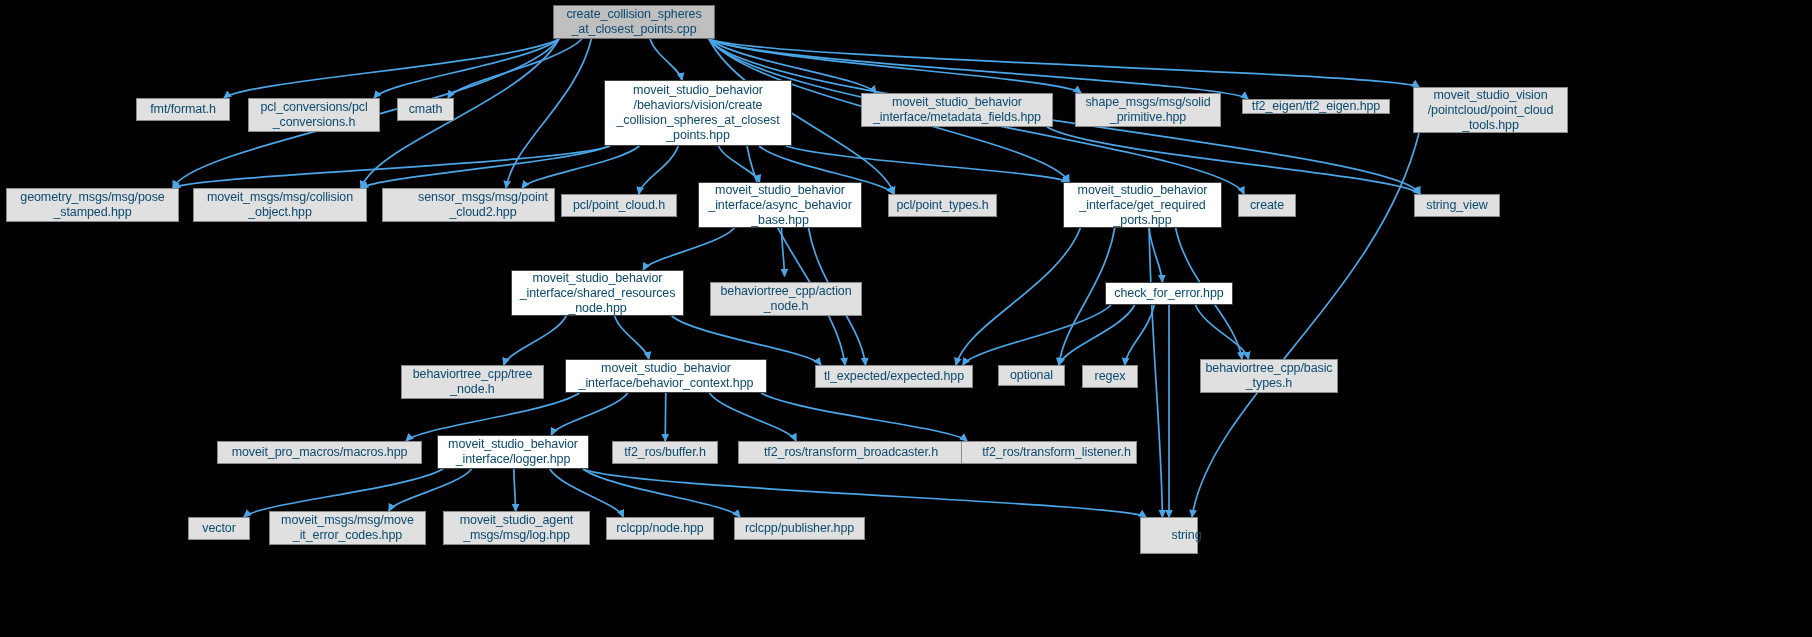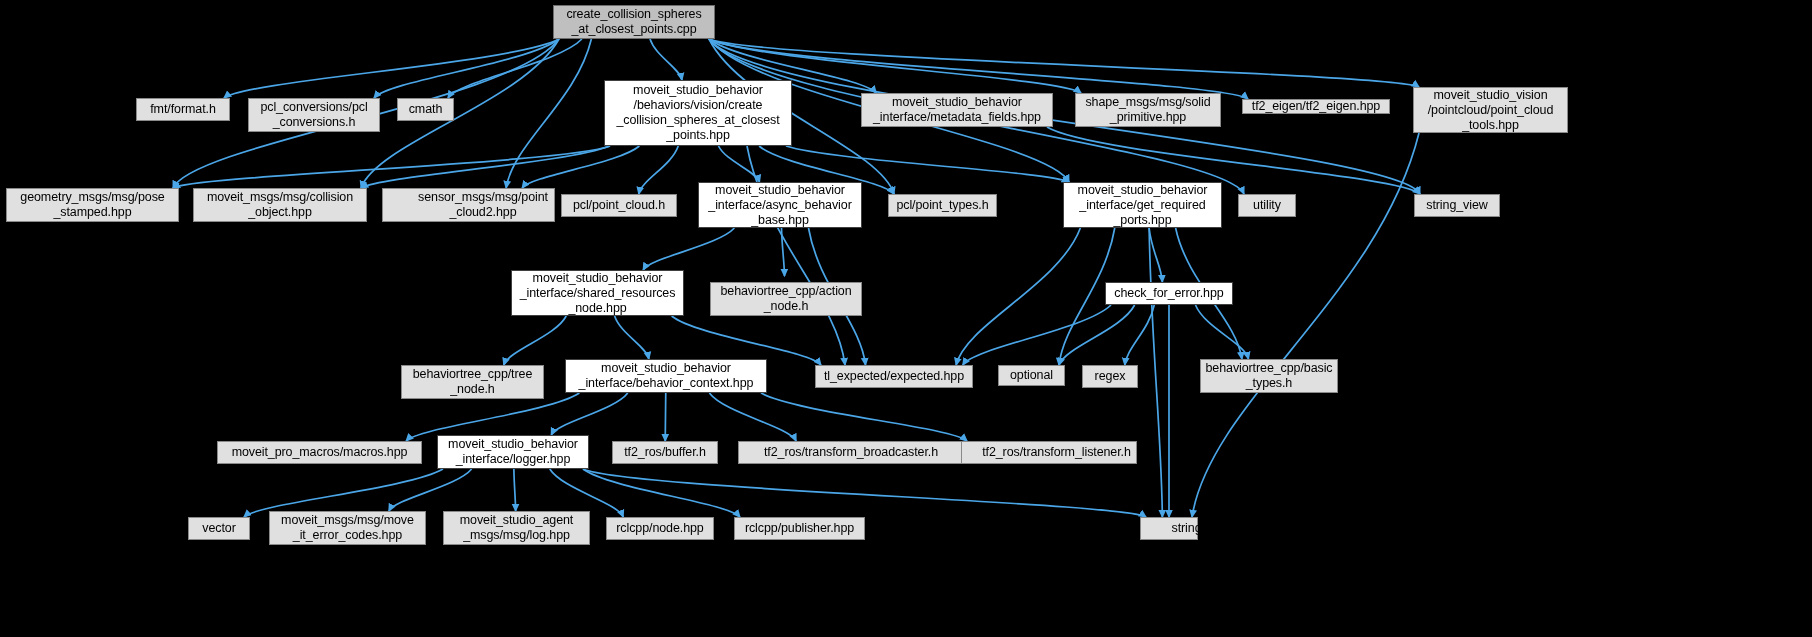--- a/index.html
+++ b/index.html
@@ -1,21 +1,21 @@
 <!DOCTYPE html>
 <html><head>
 <meta charset="utf-8">
 <style>
   html,body{margin:0;padding:0;background:#000;}
   body{font-family:"Liberation Sans","DejaVu Sans",sans-serif;}
   #graph{position:relative;width:1812px;height:637px;background:#000;overflow:hidden;}
   #edges{position:absolute;left:0;top:0;width:1812px;height:637px;pointer-events:none;}
   .node{position:absolute;box-sizing:border-box;display:flex;align-items:center;
         justify-content:center;text-align:center;border:1px solid #808080;
-        color:#000000;font-size:12.5px;line-height:15px;padding:1px 3px;
+        color:#0c4a6e;font-size:12.5px;line-height:15px;padding:1px 3px;
         white-space:pre-line;letter-spacing:-0.1px;}
   .node.leaf{background:#e0e0e0;border-color:#8a8a8a;}
   .node.hdr{background:#fff;border-color:#404040;}
   .node.root{background:#bfbfbf;border-color:#6e6e6e;}
 </style>
 </head>
 <body>
 
 <div id="graph">
   <svg id="edges" viewBox="0 0 1812 637" xmlns="http://www.w3.org/2000/svg">
@@ -105,21 +105,21 @@
       <div class="node leaf" style="left: 382px; top: 188px; width: 173px; height: 34px; padding-left: 32px;">sensor_msgs/msg/point
 _cloud2.hpp</div>
       <div class="node leaf" style="left: 561px; top: 194px; width: 116px; height: 23px;">pcl/point_cloud.h</div>
       <div class="node hdr" style="left: 698px; top: 182px; width: 164px; height: 46px;">moveit_studio_behavior
 _interface/async_behavior
 _base.hpp</div>
       <div class="node leaf" style="left: 888px; top: 194px; width: 109px; height: 23px;">pcl/point_types.h</div>
       <div class="node hdr" style="left: 1063px; top: 182px; width: 159px; height: 46px;">moveit_studio_behavior
 _interface/get_required
 _ports.hpp</div>
-      <div class="node leaf" style="left: 1238px; top: 194px; width: 58px; height: 23px;">utility</div>
+      <div class="node leaf" style="left: 1238px; top: 194px; width: 58px; height: 23px;">create</div>
       <div class="node leaf" style="left: 1414px; top: 194px; width: 86px; height: 23px;">string_view</div>
       <div class="node hdr" style="left: 511px; top: 270px; width: 173px; height: 46px;">moveit_studio_behavior
 _interface/shared_resources
 _node.hpp</div>
       <div class="node leaf" style="left: 710px; top: 282px; width: 152px; height: 34px;">behaviortree_cpp/action
 _node.h</div>
       <div class="node hdr" style="left: 1105px; top: 282px; width: 128px; height: 23px;">check_for_error.hpp</div>
       <div class="node leaf" style="left: 401px; top: 365px; width: 143px; height: 34px;">behaviortree_cpp/tree
 _node.h</div>
       <div class="node hdr" style="left: 565px; top: 359px; width: 202px; height: 34px;">moveit_studio_behavior
@@ -135,15 +135,15 @@
       <div class="node leaf" style="left: 612px; top: 441px; width: 106px; height: 23px;">tf2_ros/buffer.h</div>
       <div class="node leaf" style="left: 738px; top: 441px; width: 226px; height: 23px;">tf2_ros/transform_broadcaster.h</div>
       <div class="node leaf" style="left: 961px; top: 441px; width: 176px; height: 23px; padding-left: 18px;">tf2_ros/transform_listener.h</div>
       <div class="node leaf" style="left: 188px; top: 517px; width: 62px; height: 23px;">vector</div>
       <div class="node leaf" style="left: 269px; top: 511px; width: 157px; height: 34px;">moveit_msgs/msg/move
 _it_error_codes.hpp</div>
       <div class="node leaf" style="left: 443px; top: 511px; width: 147px; height: 34px;">moveit_studio_agent
 _msgs/msg/log.hpp</div>
       <div class="node leaf" style="left: 606px; top: 517px; width: 108px; height: 23px;">rclcpp/node.hpp</div>
       <div class="node leaf" style="left: 734px; top: 517px; width: 131px; height: 23px;">rclcpp/publisher.hpp</div>
-      <div class="node leaf" style="left: 1140px; top: 517px; width: 58px; height: 23px; padding-left: 38px;">string</div>
+      <div class="node leaf" style="left: 1140px; top: 517px; width: 58px; height: 37px; padding-left: 38px;">string</div>
     </div>
 </div>
 
 </body></html>

